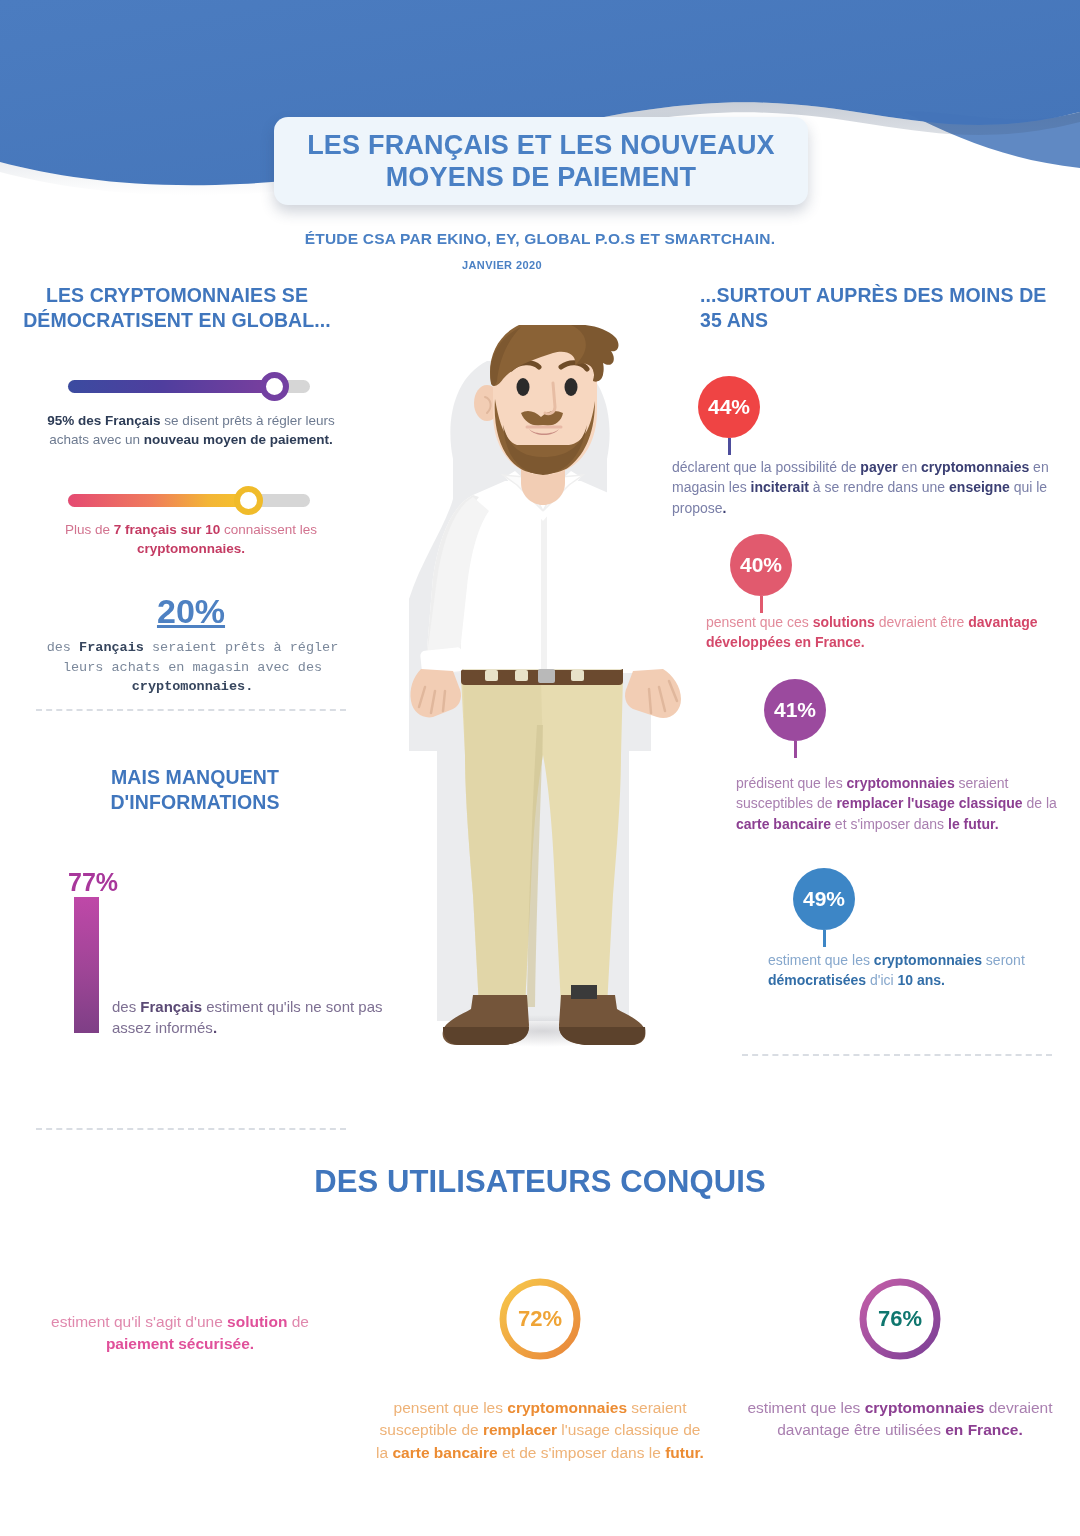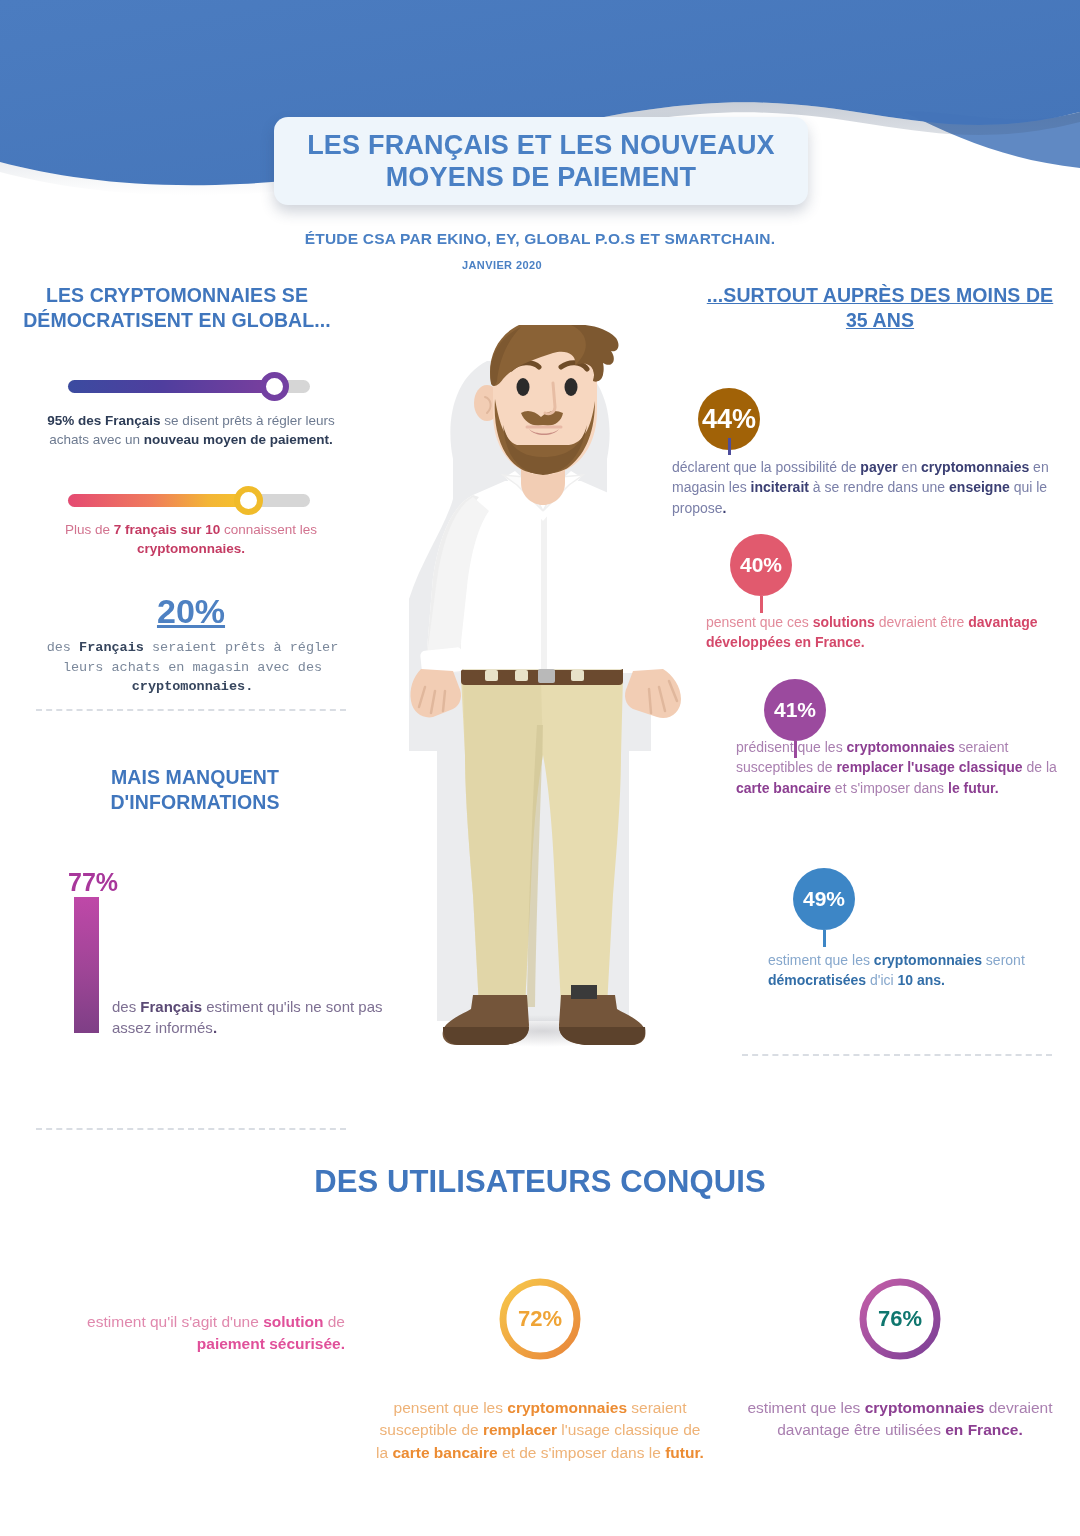--- a/index.html
+++ b/index.html
@@ -51,21 +51,21 @@
     letter-spacing: .4px;
   }
 
   
   .sec-head {
     position: absolute;
     font-size: 19.5px; font-weight: bold; color: #4076bd;
     line-height: 1.28; letter-spacing: .1px;
   }
   #head-left  { left: 12px;  top: 283px; width: 330px; text-align: center; }
-  #head-right { left: 700px; top: 283px; width: 360px; text-align: center; text-decoration: underline; }
+  #head-right { left: 700px; top: 283px; width: 360px; text-align: left; }
   #head-mais  { left: 45px;  top: 765px; width: 300px; text-align: center; }
   #head-users {
     left: 0; top: 1162px; width: 1080px; text-align: center;
     font-size: 31px; line-height: 1.3; color: #4076bd;
   }
 
   
   .slider { position: absolute; }
   .slider .track {
     position: absolute; left: 0; top: 8px;
@@ -135,35 +135,35 @@
     position: absolute;
     border-radius: 50%;
     display: flex; align-items: center; justify-content: center;
     color: #fff; font-weight: bold;
   }
   .stem { position: absolute; width: 3px; }
   .btext { position: absolute; font-size: 14px; line-height: 1.46; }
   .btext b { font-weight: bold; }
 
   
-  #b44 { left: 698px; top: 388px; width: 62px; height: 62px; font-size: 27px; background: #a16207; }
+  #b44 { left: 698px; top: 376px; width: 62px; height: 62px; font-size: 21px; background: #ef4444; }
   #s44 { left: 728px; top: 438px; height: 17px; background: #4d4d9c; }
   #t44 { left: 672px; top: 457px; width: 390px; color: #7a7fa8; }
   #t44 b { color: #3b3f73; text-align: center; }
 
   
   #b40 { left: 730px; top: 534px; width: 62px; height: 62px; font-size: 21px; background: #e15a6e; }
   #s40 { left: 760px; top: 596px; height: 17px; background: #e15a6e; }
   #t40 { left: 706px; top: 612px; width: 360px; color: #e28b9b; }
   #t40 b { color: #d4486a; }
 
   
   #b41 { left: 764px; top: 679px; width: 62px; height: 62px; font-size: 21px; background: #9b4a9e; }
   #s41 { left: 794px; top: 741px; height: 17px; background: #9b4a9e; }
-  #t41 { left: 736px; top: 737px; width: 340px; color: #a97fb0; }
+  #t41 { left: 736px; top: 773px; width: 340px; color: #a97fb0; }
   #t41 b { color: #8c3f92; }
 
   
   #b49 { left: 793px; top: 868px; width: 62px; height: 62px; font-size: 21px; background: #3d86c6; }
   #s49 { left: 823px; top: 930px; height: 17px; background: #3d86c6; }
   #t49 { left: 768px; top: 950px; width: 300px; color: #86a7cc; }
   #t49 b { color: #326ea8; }
 
   
   .ring-col { position: absolute; top: 1276px; width: 330px; text-align: center; }
@@ -175,21 +175,21 @@
   .ring-label {
     position: absolute; inset: 0;
     display: flex; align-items: center; justify-content: center;
     font-size: 22px; font-weight: bold;
   }
   #lab80 { color: #e0509a; }
   #lab72 { color: #efa436; }
   #lab76 { color: #0f766e; }
   .ring-cap { margin-top: 35px; font-size: 15.5px; line-height: 1.45; }
   .ring-cap b { font-weight: bold; }
-  #cap80 { color: #e088ad; text-align: right; }  #cap80 b { color: #e0509a; }
+  #cap80 { color: #e088ad; }  #cap80 b { color: #e0509a; }
   #cap72 { color: #eeb277; }  #cap72 b { color: #ec8c33; }
   #cap76 { color: #a97fb0; }  #cap76 b { color: #8c3f92; }
 
   
   #character { position: absolute; left: 375px; top: 325px; width: 330px; height: 740px; }
 </style>
 </head>
 <body>
 
 <div class="header-band">

